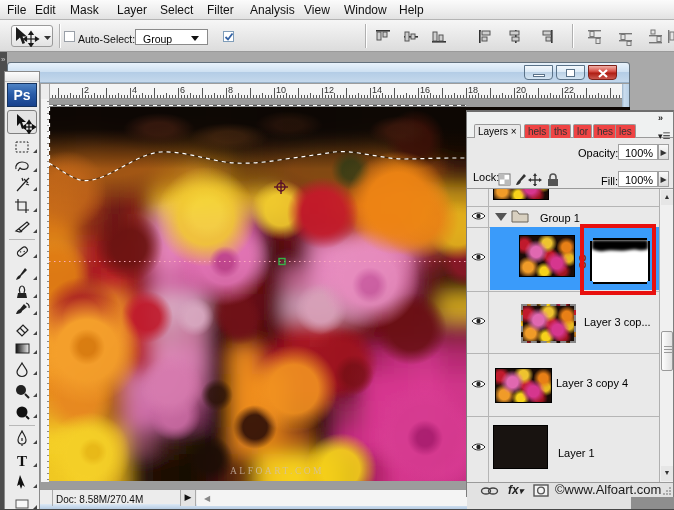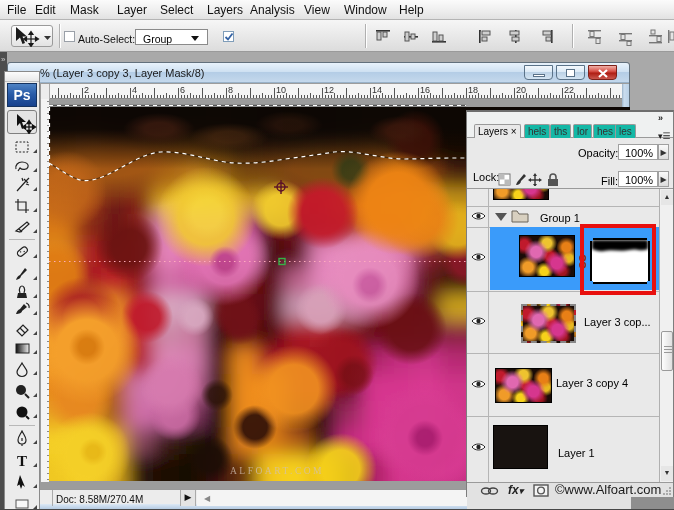--- a/index.html
+++ b/index.html
@@ -86,21 +86,21 @@
 #tools{left:4px;top:71px;width:36px;height:439px;background:#ececec;border:1px solid #8a8a8a;}
 #toolshead{left:0;top:0;width:34px;height:10px;background:linear-gradient(#fcfcfc,#e8e8e8);border-bottom:1px solid #c0c0c0;}
 #pslogo{left:2px;top:11px;width:30px;height:24px;background:linear-gradient(#4f83c4,#2a5ca8 45%,#17418c);color:#fff;font-weight:bold;font-size:14px;text-align:center;line-height:23px;border:1px solid #16335f;}
 #movebtn{left:2px;top:38px;width:30px;height:24px;border:1px solid #808080;border-radius:3px;background:#e4e4e4;}
 .tsep{position:absolute;left:4px;width:26px;height:1px;background:#b8b8b8;}
 .tcorn{position:absolute;width:0;height:0;border-left:4px solid transparent;border-bottom:4px solid #444;}
 
 
 #panel{left:466px;top:110px;width:208px;height:387px;background:#e9e9e9;border:1px solid #7d7d7d;border-top:2px solid #6e6e6e;}
 #tabrow{left:0;top:0;width:206px;height:26px;background:#eff1f1;border-bottom:1px solid #9a9a9a;}
-.tab{position:absolute;top:12px;height:14px;border:1px solid #9a9a9a;border-bottom:none;background:#14b8a6;font-size:10px;color:#333;padding:1px 3px 0 3px;border-radius:2px 2px 0 0;}
+.tab{position:absolute;top:12px;height:14px;border:1px solid #9a9a9a;border-bottom:none;background:#ef4444;font-size:10px;color:#333;padding:1px 3px 0 3px;border-radius:2px 2px 0 0;}
 #tabactive{background:#e9e9e9;color:#000;z-index:2;}
 .ddbox{position:absolute;background:#fff;border:1px solid #a0a0a0;font-size:11px;color:#000;}
 .spin{position:absolute;width:11px;height:16px;background:linear-gradient(#fafafa,#dcdcdc);border:1px solid #a0a0a0;font-size:8px;text-align:center;line-height:15px;color:#333;}
 .plabel{position:absolute;font-size:11px;color:#000;}
 #listarea{left:0;top:77px;width:192px;height:293px;background:#e9e9e9;}
 .rowline{position:absolute;left:0;width:192px;height:1px;background:#b5b5b5;}
 .eyecol{position:absolute;left:0;width:22px;background:#e9e9e9;border-right:1px solid #b5b5b5;}
 .eye{position:absolute;left:4px;width:14px;height:9px;}
 #selrow{position:absolute;left:23px;top:38px;width:169px;height:63px;background:#3a9bfa;}
 .lthumb{position:absolute;border:1px solid #000;}
@@ -117,21 +117,21 @@
 #botline{left:0;top:509px;width:674px;height:1px;background:#474747;}
 </style></head>
 <body>
 
 <div id="menubar" class="abs">
 <span style="left:7px">File</span>
     <span style="left:35px">Edit</span>
     <span style="left:70px">Mask</span>
     <span style="left:117px">Layer</span>
     <span style="left:160px">Select</span>
-    <span style="left:207px">Layers</span>
+    <span style="left:207px">Filter</span>
     <span style="left:250px">Analysis</span>
     <span style="left:304px">View</span>
     <span style="left:344px">Window</span>
     <span style="left:399px">Help</span>
 </div>
 
 <div id="optbar" class="abs">
   <div id="toolbtn" class="abs"></div>
   <svg class="abs" style="left:13px;top:5px" width="40" height="22">
     <path d="M3,2 L3,16 L7,12.5 L9.5,19 L12,18 L9.5,11.5 L14,11.5 Z" fill="#1a1a1a"></path>
@@ -196,21 +196,20 @@
     <rect x="296" y="1" width="1.4" height="13" fill="#777"></rect>
     <rect x="298" y="3" width="4" height="8" fill="#e4e4e4" stroke="#777" stroke-width="1"></rect>
   </svg>
 
 <div id="leftstrip" class="abs">
     <div style="position:absolute;left:1px;top:3px;color:#cfcfcf;font-size:8px">»</div>
   </div>
 
 <div id="docwin" class="abs">
   <div id="titlebar" class="abs"></div>
-  <div id="titletext" class="abs">% (Layer 3 copy 3, Layer Mask/8)</div>
   <div class="wbtn abs" style="left:516px">
       <div style="position:absolute;left:8px;top:8px;width:12px;height:3px;background:#fff;border:1px solid #5a7288"></div>
     </div>
   <div class="wbtn abs" style="left:548px">
       <div style="position:absolute;left:9px;top:3px;width:9px;height:8px;background:#fff;border:1px solid #5a7288"></div>
     </div>
   <div class="wbtn abs" id="btnclose" style="left:580px"><svg width="29" height="15">
         <path d="M10,4 L18,11 M18,4 L10,11" stroke="#fff" stroke-width="2.2"></path>
       </svg></div>
   <div id="hruler" class="abs">

